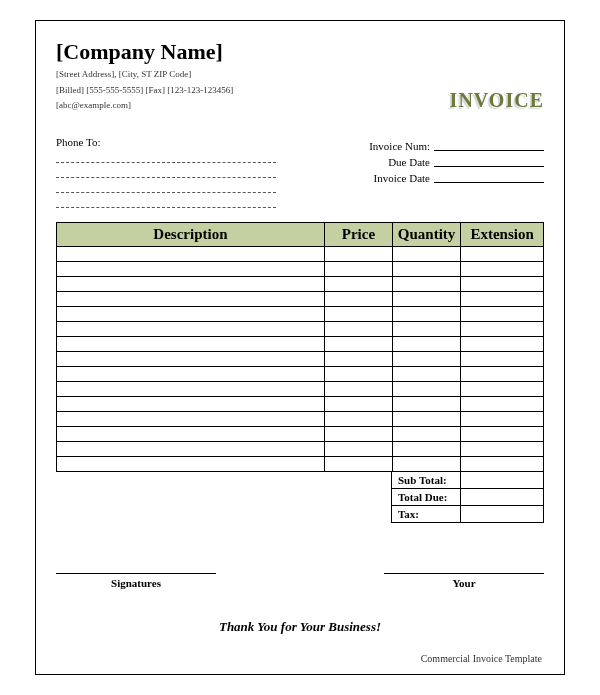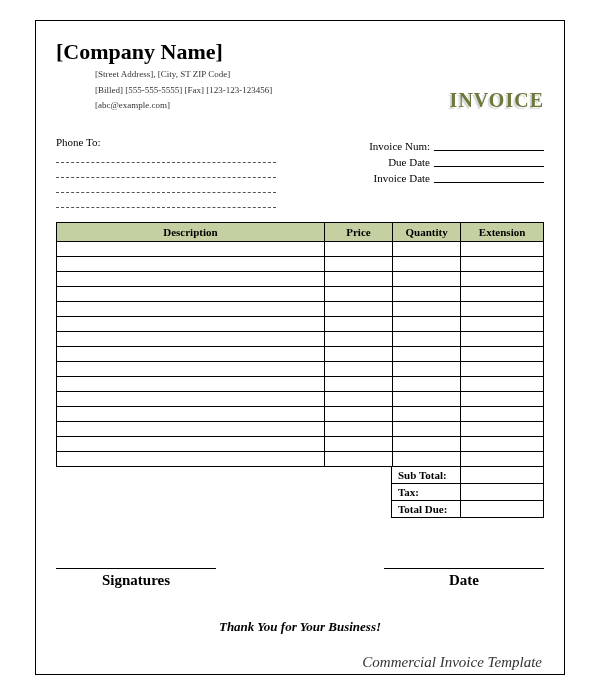--- a/index.html
+++ b/index.html
@@ -31,21 +31,20 @@
     font-size: 22px;
     font-weight: bold;
   }
   .company-name::before { content: "["; }
   .company-name::after { content: "]"; }
   .company-sub {
     font-size: 9px;
     color: #333;
     line-height: 1.4;
     margin-top: 3px;
-    margin-left: 39px;
   }
   .company-sub span::before { content: "["; }
   .company-sub span::after { content: "]"; }
   .invoice-title {
     font-family: Georgia, "Times New Roman", serif;
     font-size: 20px;
     font-weight: bold;
     letter-spacing: 1px;
     color: #6b7a3a;
     text-shadow: -2px 2px 1px #d9d9d9;
@@ -82,21 +81,21 @@
   .inv-meta .mline {
     border-bottom: 1px solid #000;
     display: inline-block;
     width: 110px;
     height: 11px;
   }
   table.items {
     width: 100%;
     border-collapse: collapse;
     margin-top: 14px;
-    font-size: 11px;
+    font-size: 15px;
   }
   table.items th {
     background: #c5d0a2;
     border: 1px solid #000;
     font-weight: bold;
     padding: 3px 4px;
     text-align: center;
   }
   table.items td {
     border: 1px solid #000;
@@ -126,44 +125,43 @@
     font-weight: bold;
     text-align: left;
   }
   table.totals-tbl td.tval {
     width: 83px;
   }
   .sig-row {
     display: flex;
     justify-content: space-between;
     margin-top: 50px;
-    font-size: 15px;
+    font-size: 11px;
     font-weight: bold;
     text-align: center;
   }
   .sig-col {
     width: 160px;
   }
   .sig-line {
     border-top: 1px solid #000;
     padding-top: 3px;
   }
   .footer {
     margin-top: 30px;
     text-align: center;
     font-size: 13px;
     font-style: italic;
     font-weight: bold;
   }
   .footer-note {
     position: absolute;
     right: 22px;
-    bottom: 3px;
-    font-size: 15px;
-    font-style: italic;
+    bottom: 10px;
+    font-size: 10px;
     color: #333;
   }
 </style>
 </head>
 <body>
 
 <div class="page">
 
   <div class="header">
     <div class="company-block">
@@ -309,36 +307,36 @@
   </table>
 
   <div class="totals">
     <table class="totals-tbl">
       <tbody>
           <tr>
         <td class="tlabel">Sub Total:</td>
         <td class="tval"></td>
       </tr>
       <tr>
-        <td class="tlabel">Tax:</td>
+        <td class="tlabel">Total Due:</td>
         <td class="tval"></td>
       </tr>
       <tr>
-        <td class="tlabel">Total Due:</td>
+        <td class="tlabel">Tax:</td>
         <td class="tval"></td>
       </tr>
     </tbody>
       </table>
   </div>
 
   <div class="sig-row">
     <div class="sig-col">
       <div class="sig-line">Signatures</div>
     </div>
     <div class="sig-col">
-      <div class="sig-line">Date</div>
+      <div class="sig-line">Your</div>
     </div>
   </div>
 
   <div class="footer">Thank You for Your Business!</div>
   <div class="footer-note">Commercial Invoice Template</div>
 
 </div>
 
 </body></html>

